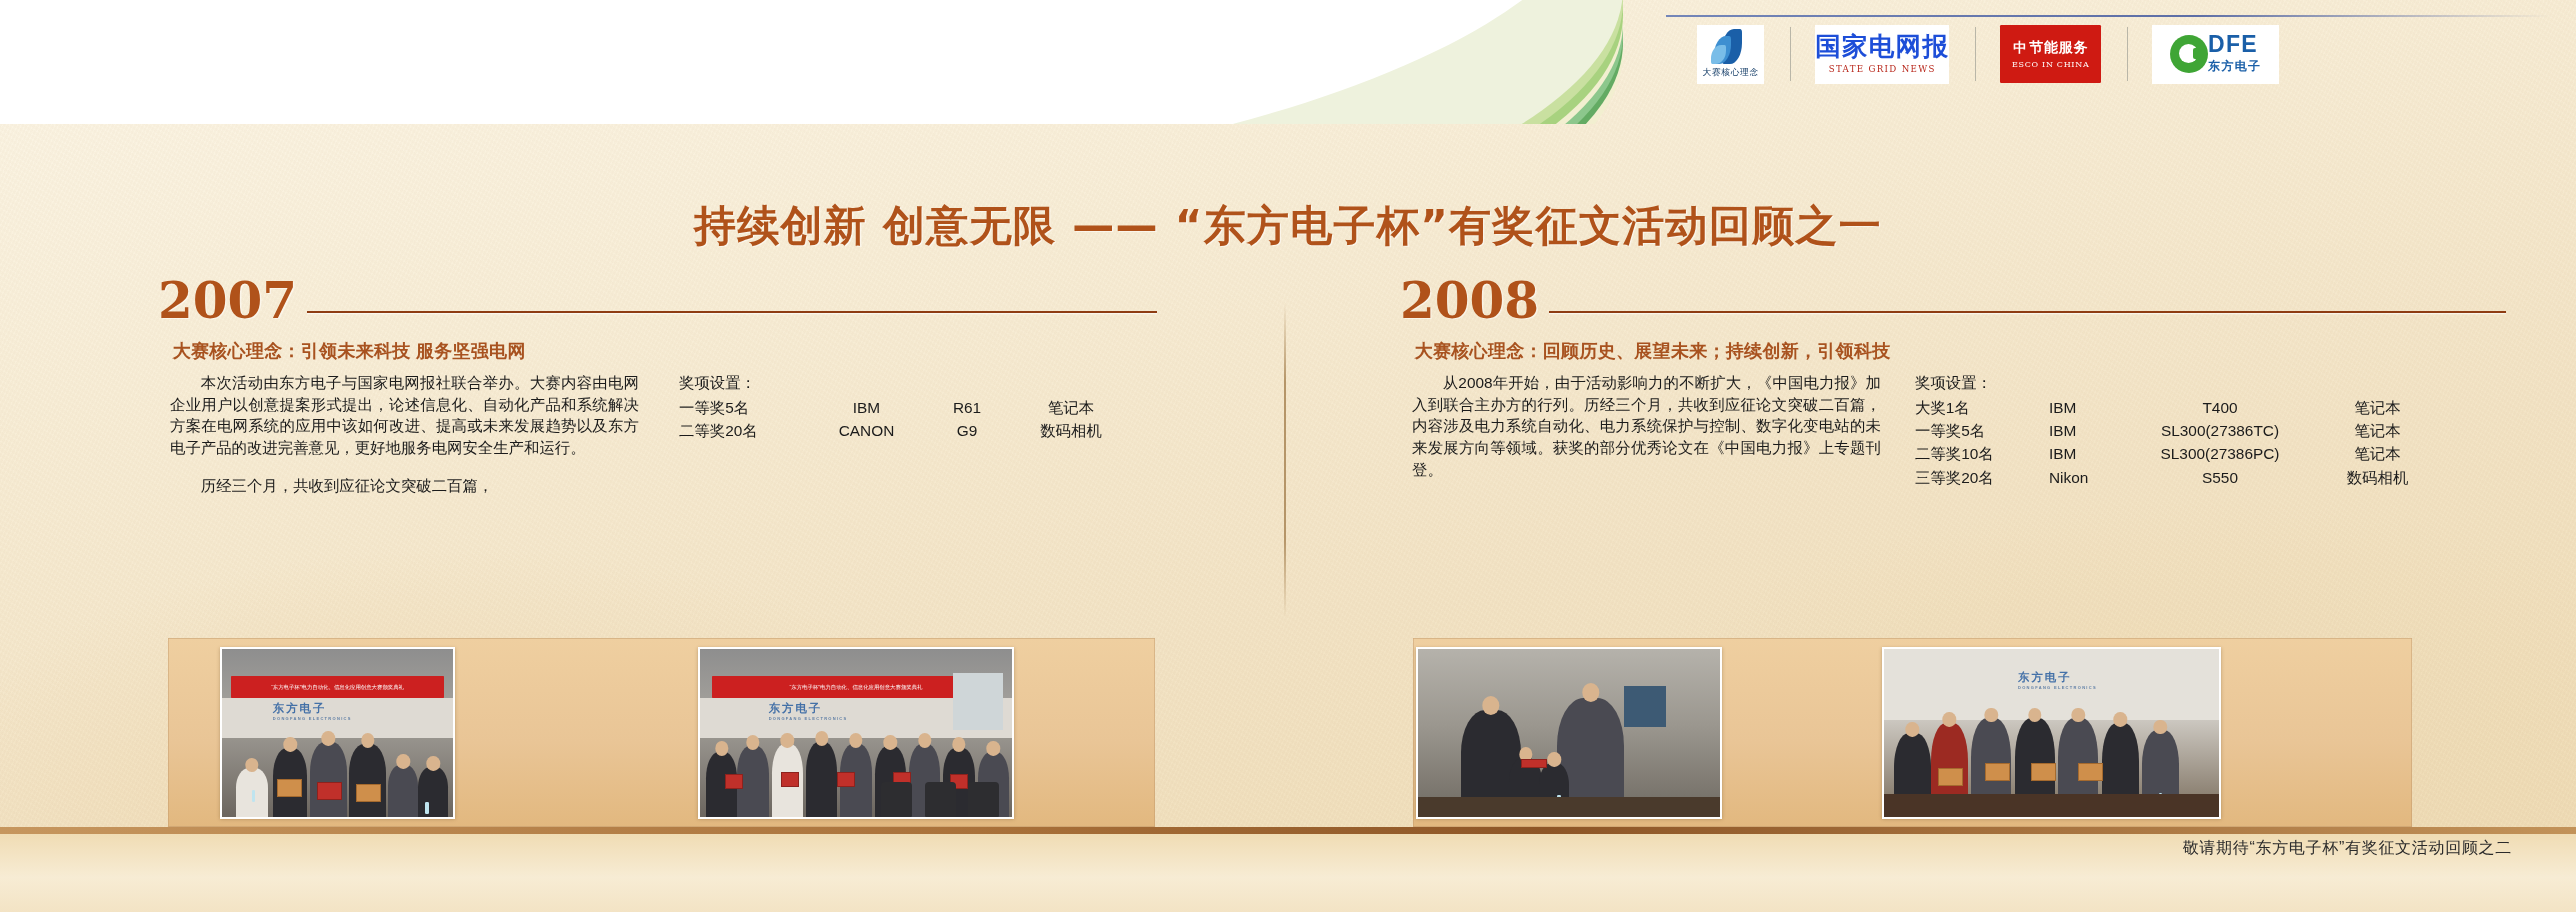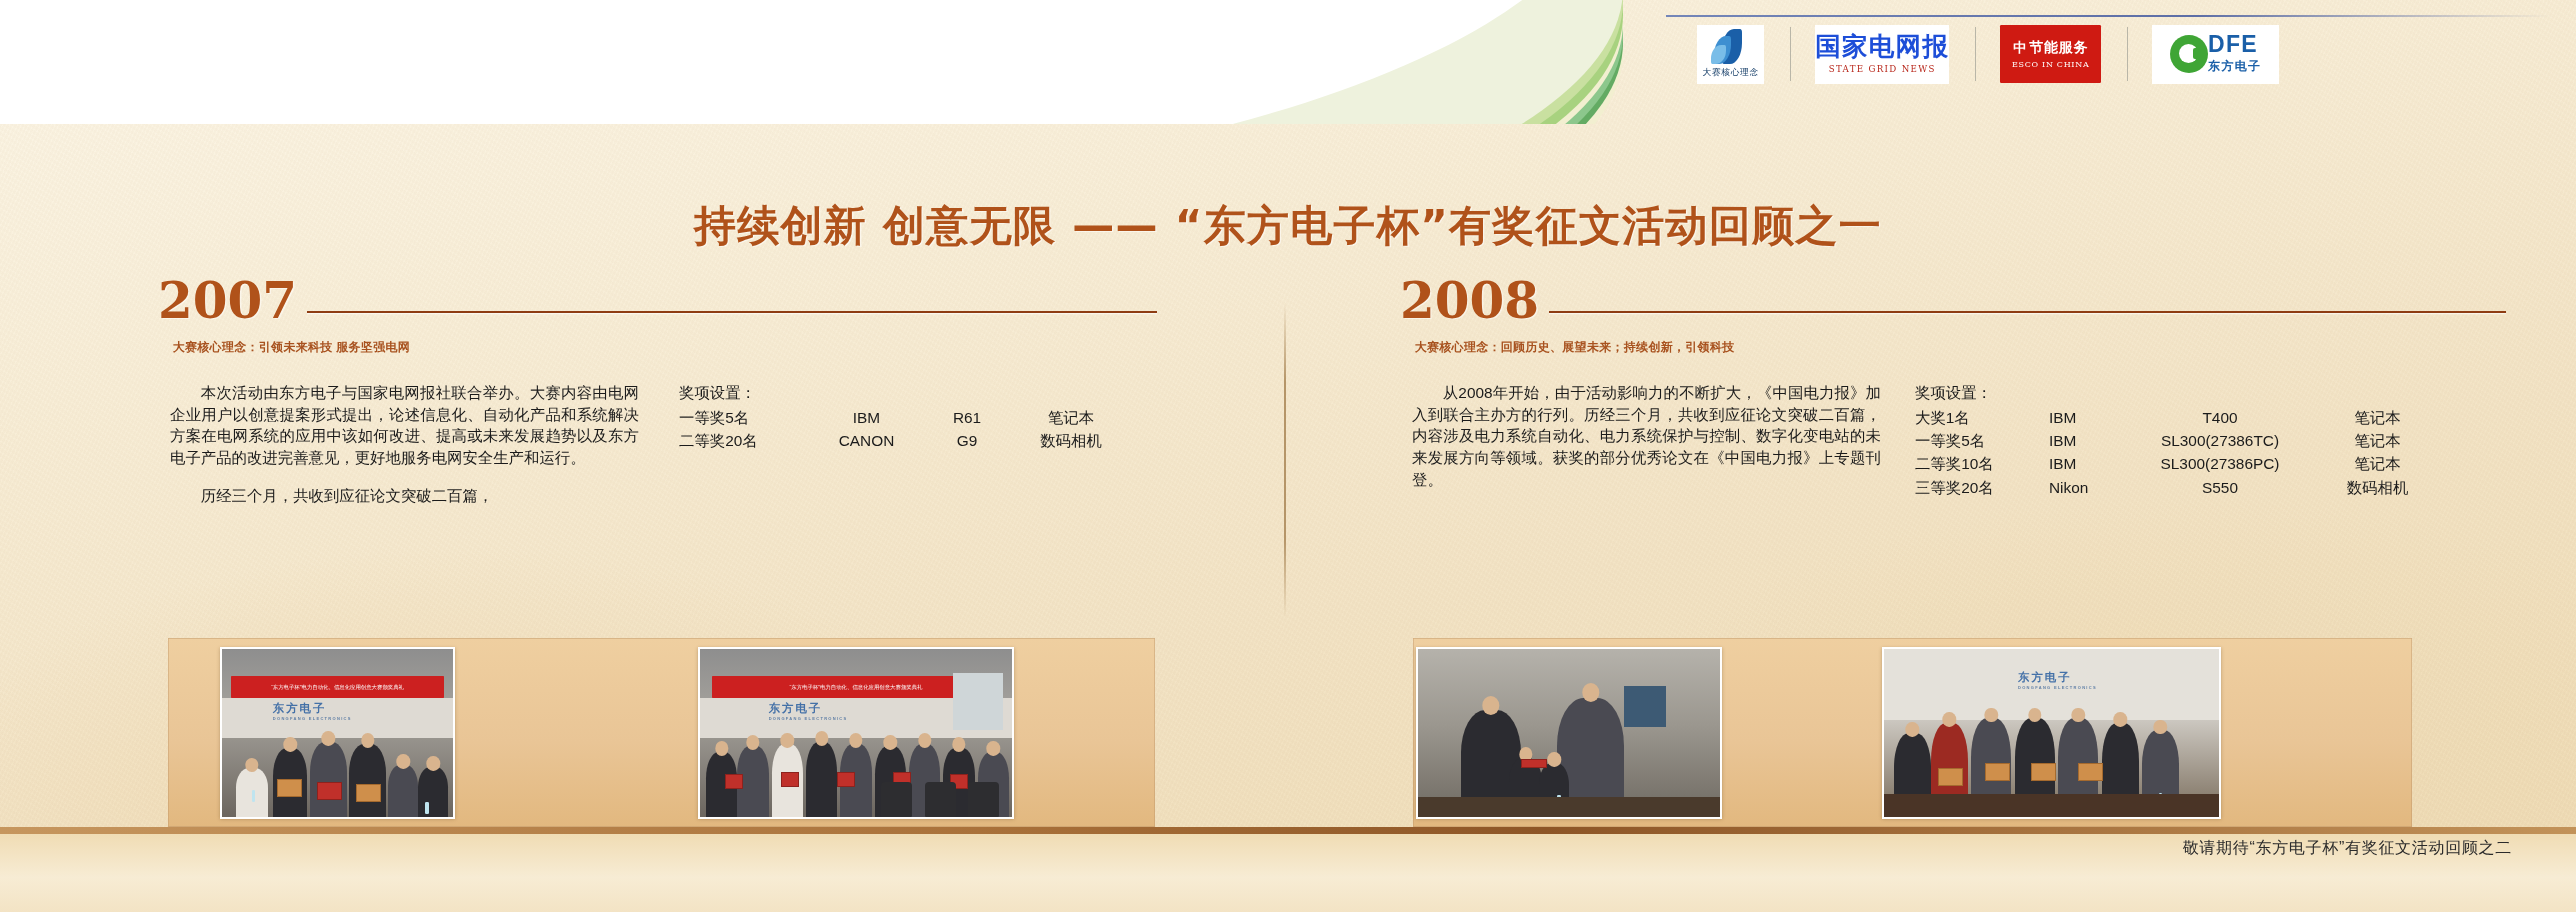--- a/index.html
+++ b/index.html
@@ -81,23 +81,23 @@
 
   
   .year-block{position:absolute;top:278px;}
   #y2007{left:158px;width:999px;}
   #y2008{left:1400px;width:1106px;}
   .year-head{display:flex;align-items:flex-end;gap:0;}
   .year-num{font-family:"DejaVu Serif",serif;font-weight:700;font-size:50px;color:#b0521a;line-height:.92;
      text-shadow:1.3px 1.3px 0 rgba(255,255,255,.5);}
   .year-rule{flex:1;height:2.7px;background:#8e3c12;margin-bottom:10.7px;margin-left:9.4px;
      box-shadow:0 1.3px 0 rgba(255,255,255,.6);}
-  .core{margin-top:14.7px;margin-left:14.7px;color:#a8521f;font-size:12px;font-weight:700;letter-spacing:0.3px;}
-
-  .cols{display:flex;margin-top:26px;}
+  .core{margin-top:14.7px;margin-left:14.7px;color:#a8521f;font-size:18px;font-weight:700;letter-spacing:0.3px;}
+
+  .cols{display:flex;margin-top:9px;}
   .col{font-size:15.4px;line-height:1.42;color:#1b1b1b;text-align:justify;}
   #y2007 .colA{width:469px;margin-left:12px;}
   #y2007 .colB{width:456px;margin-left:40px;}
   #y2008 .colA{width:469px;margin-left:12px;}
   #y2008 .colB{width:530px;margin-left:34px;}
   .col p{margin:0 0 16px 0;text-indent:2em;}
   .col p.noind{text-indent:0;}
 
   .awards-title{font-size:15.4px;color:#1b1b1b;margin:0 0 2.7px 0;}
   table.awards{border-collapse:collapse;font-size:15.4px;color:#1b1b1b;}

